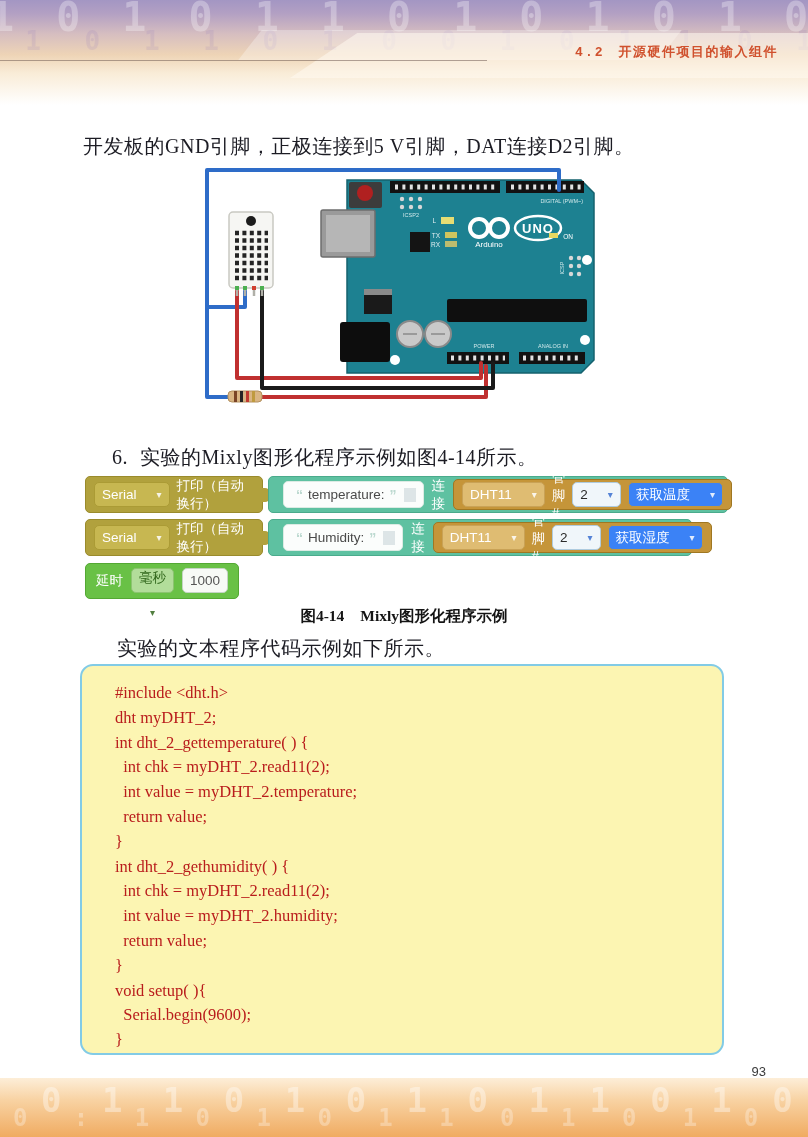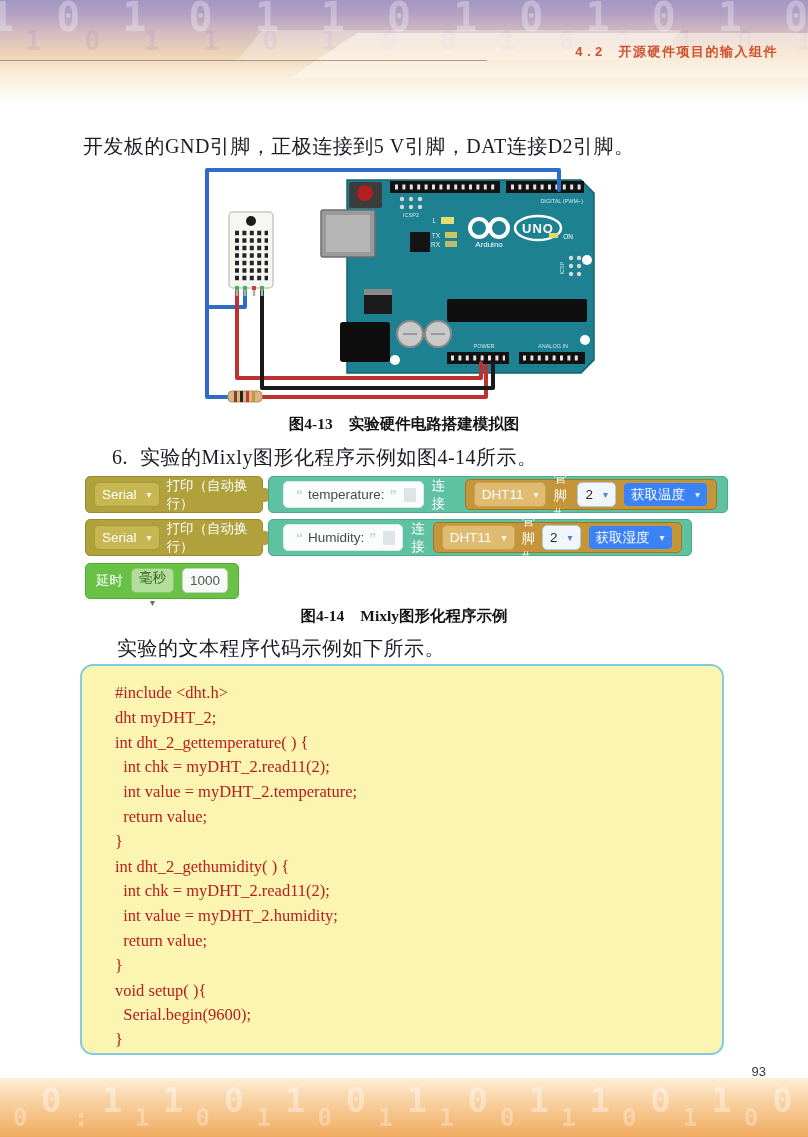--- a/index.html
+++ b/index.html
@@ -48,21 +48,21 @@
     background:#b1a13d;border-radius:0 4px 4px 0;}
   .mx-teal{position:relative;display:flex;align-items:center;gap:8px;height:37px;
     background:#5ec1a1;border:1px solid #4aab8c;border-radius:5px;padding:0 10px 0 14px;
     box-sizing:border-box;color:#fff;}
   .mx-string{display:inline-flex;align-items:center;height:25px;background:#fbfdfc;
     border:1px solid #dcebe4;border-radius:5px;padding:0 7px;color:#4a4a4a;}
   .mx-string .q{color:#bcd9d0;font-weight:bold;font-size:14px;margin:0 5px;}
   .mx-string::after{content:"";display:inline-block;width:12px;height:14px;background:#dde5e7;margin-left:2px;}
   .mx-tan{display:flex;align-items:center;gap:7px;height:29px;background:#c59539;
     border:1.5px solid #9f7722;border-radius:5px;padding:0 8px;color:#fff;}
-  .chip{display:inline-flex;align-items:center;gap:10px;height:23px;border-radius:5px;padding:0 7px;white-space:nowrap;}
+  .chip{display:inline-flex;align-items:center;gap:20px;height:23px;border-radius:5px;padding:0 7px;white-space:nowrap;}
   .chip-serial{background:#c7b751;border:1px solid #ab9b35;color:#fff;}
   .chip-dht{background:#dfbc72;border:1px solid #c9a256;color:#fff;}
   .chip-pin{background:#f0f6fa;border:1px solid #aecbdf;color:#2a2a2a;}
   .chip-pin .dd{color:#3a6fd0;}
   .chip-action{background:#3b82f6;border:1px solid #c09740;color:#fff;}
   .chip-unit{background:#b2dd9a;border:1px solid #8cc470;color:#33691e;flex-direction:column;}
   .chip-num{background:#f7faf6;border:1px solid #c4d4c4;color:#555;}
   .dd{font-size:10px;opacity:0.85;}
   .mx-green{position:relative;display:flex;align-items:center;gap:8px;height:34px;background:#69c146;
     border:1px solid #54a834;border-radius:5px;padding:0 10px;color:#fff;}
@@ -228,23 +228,20 @@
         <line x1="38" y1="110.5" x2="71" y2="110.5" stroke="#242424" stroke-width="4.5" stroke-dasharray="4 3.4"></line>
         <line x1="38" y1="118" x2="71" y2="118" stroke="#242424" stroke-width="4.5" stroke-dasharray="4 3.4"></line>
         <rect x="38" y="126" width="4" height="4" fill="#4caf50"></rect>
         <rect x="46" y="126" width="4" height="4" fill="#4caf50"></rect>
         <rect x="55" y="126" width="4" height="4" fill="#d04030"></rect>
         <rect x="63" y="126" width="4" height="4" fill="#4caf50"></rect>
       </g>
     </svg>
   </div>
 
-  <div class="caption cap1">
-    <span>图4-13</span><span class="cap-title">实验硬件电路搭建模拟图</span>
-  </div>
 
   <p class="para p2">
     <span class="itemnum">6.</span><span>实验的Mixly图形化程序示例如图4-14所示。</span>
   </p>
 
   <div class="mixly">
 
     <div class="mx-row row1">
       <div class="mx-olive">
         <span class="chip chip-serial">

